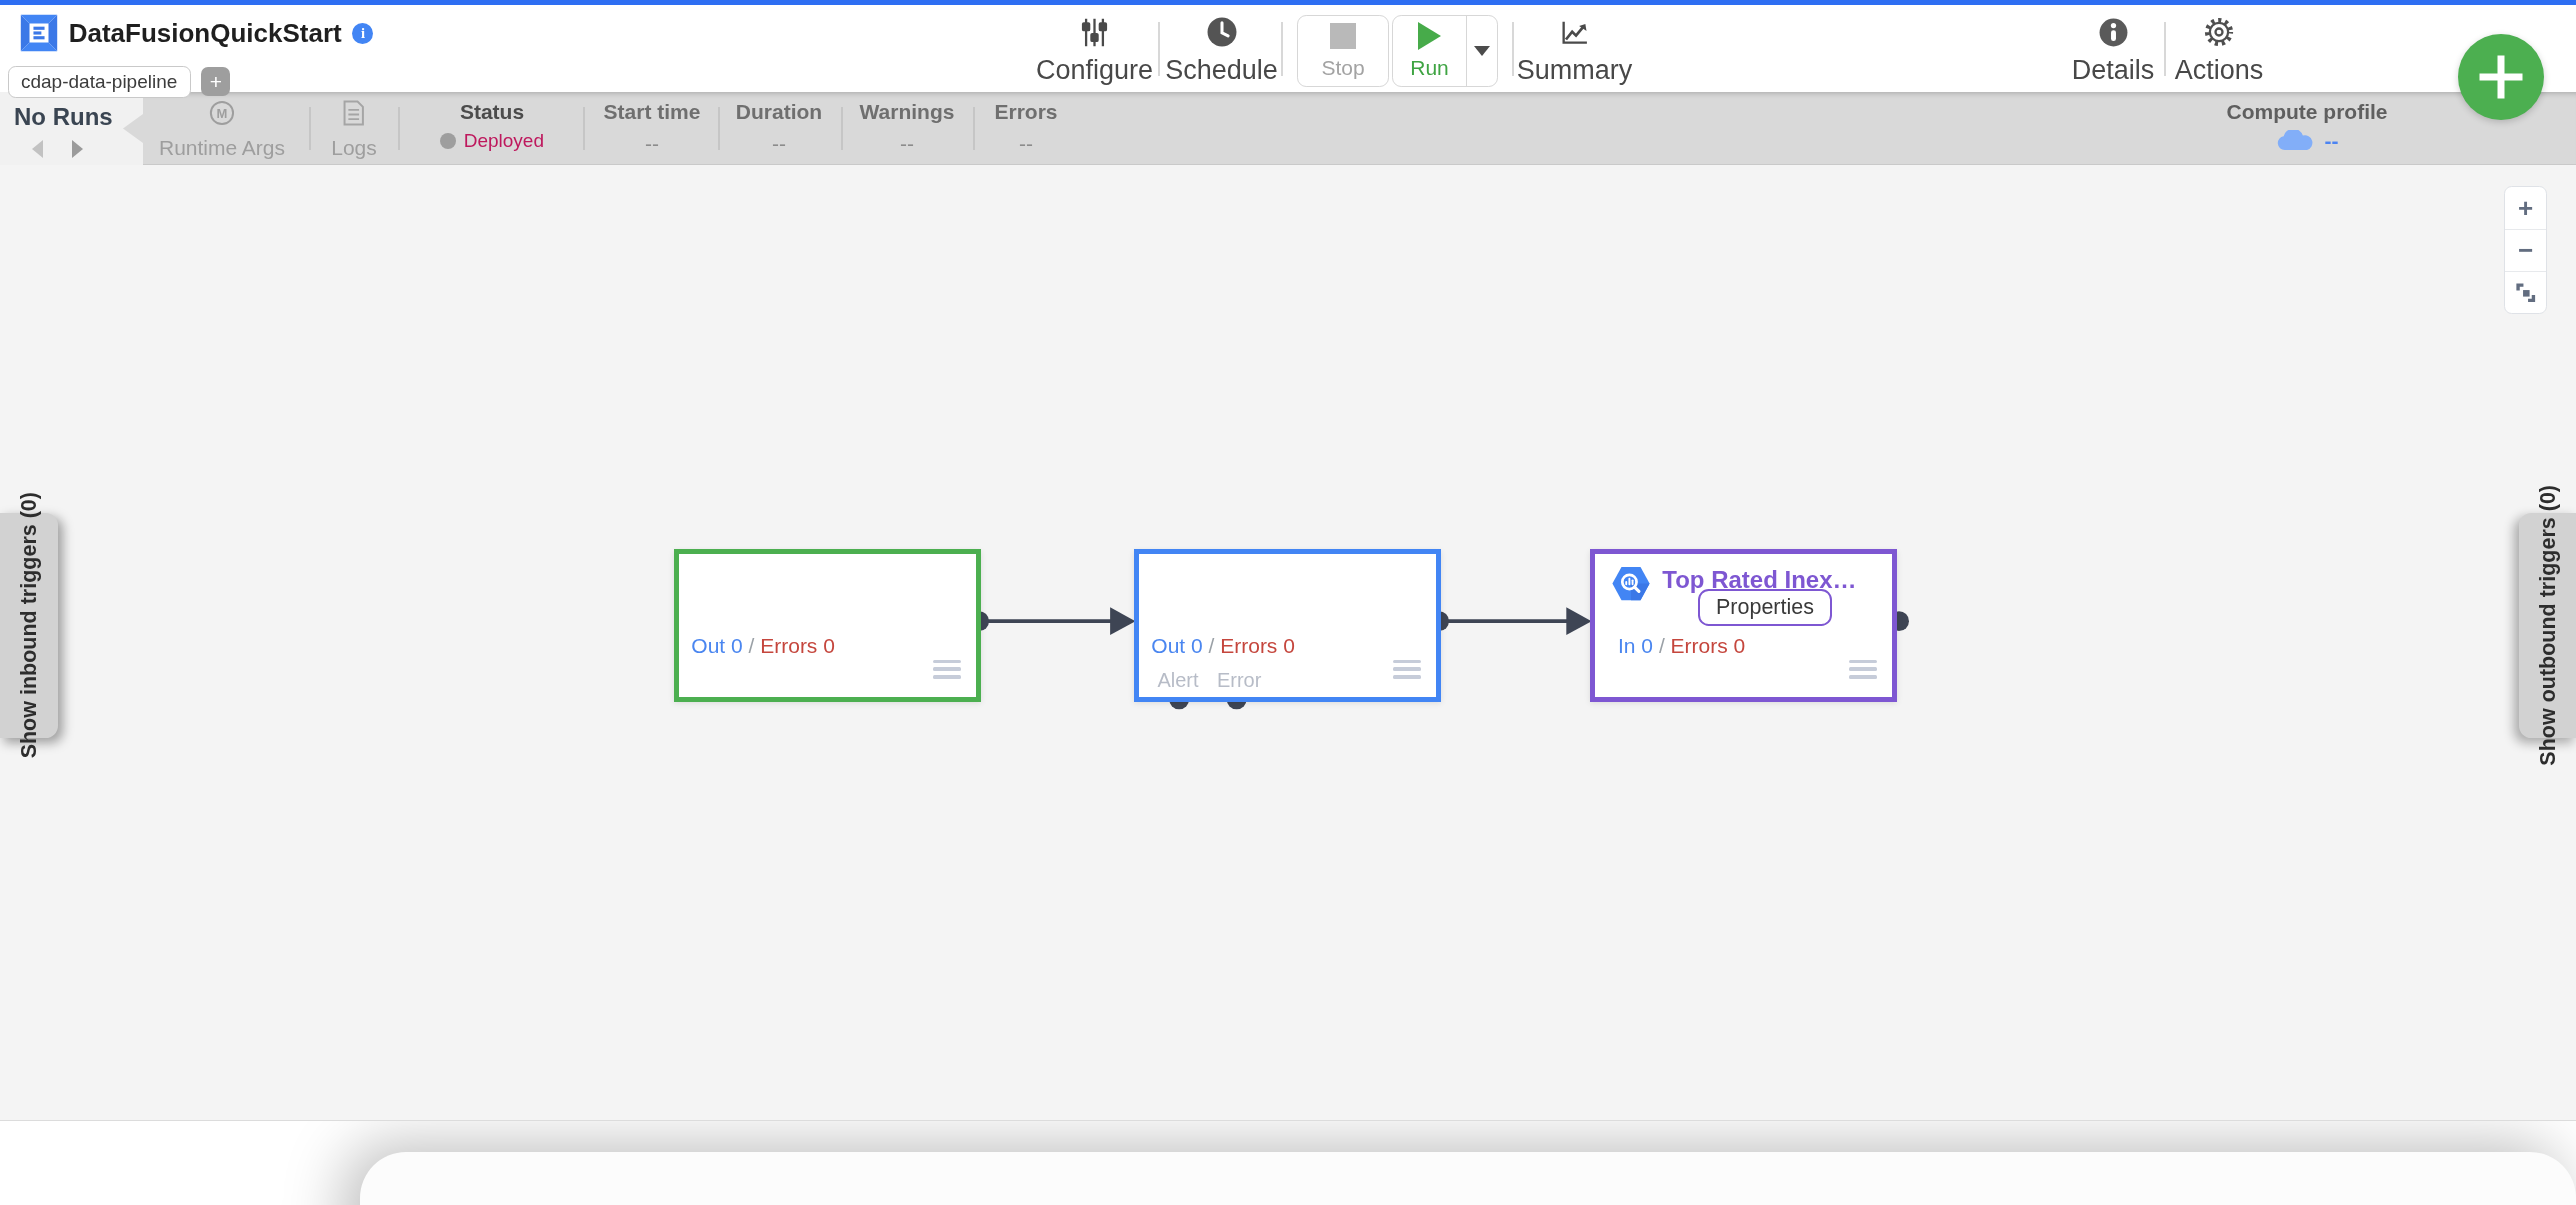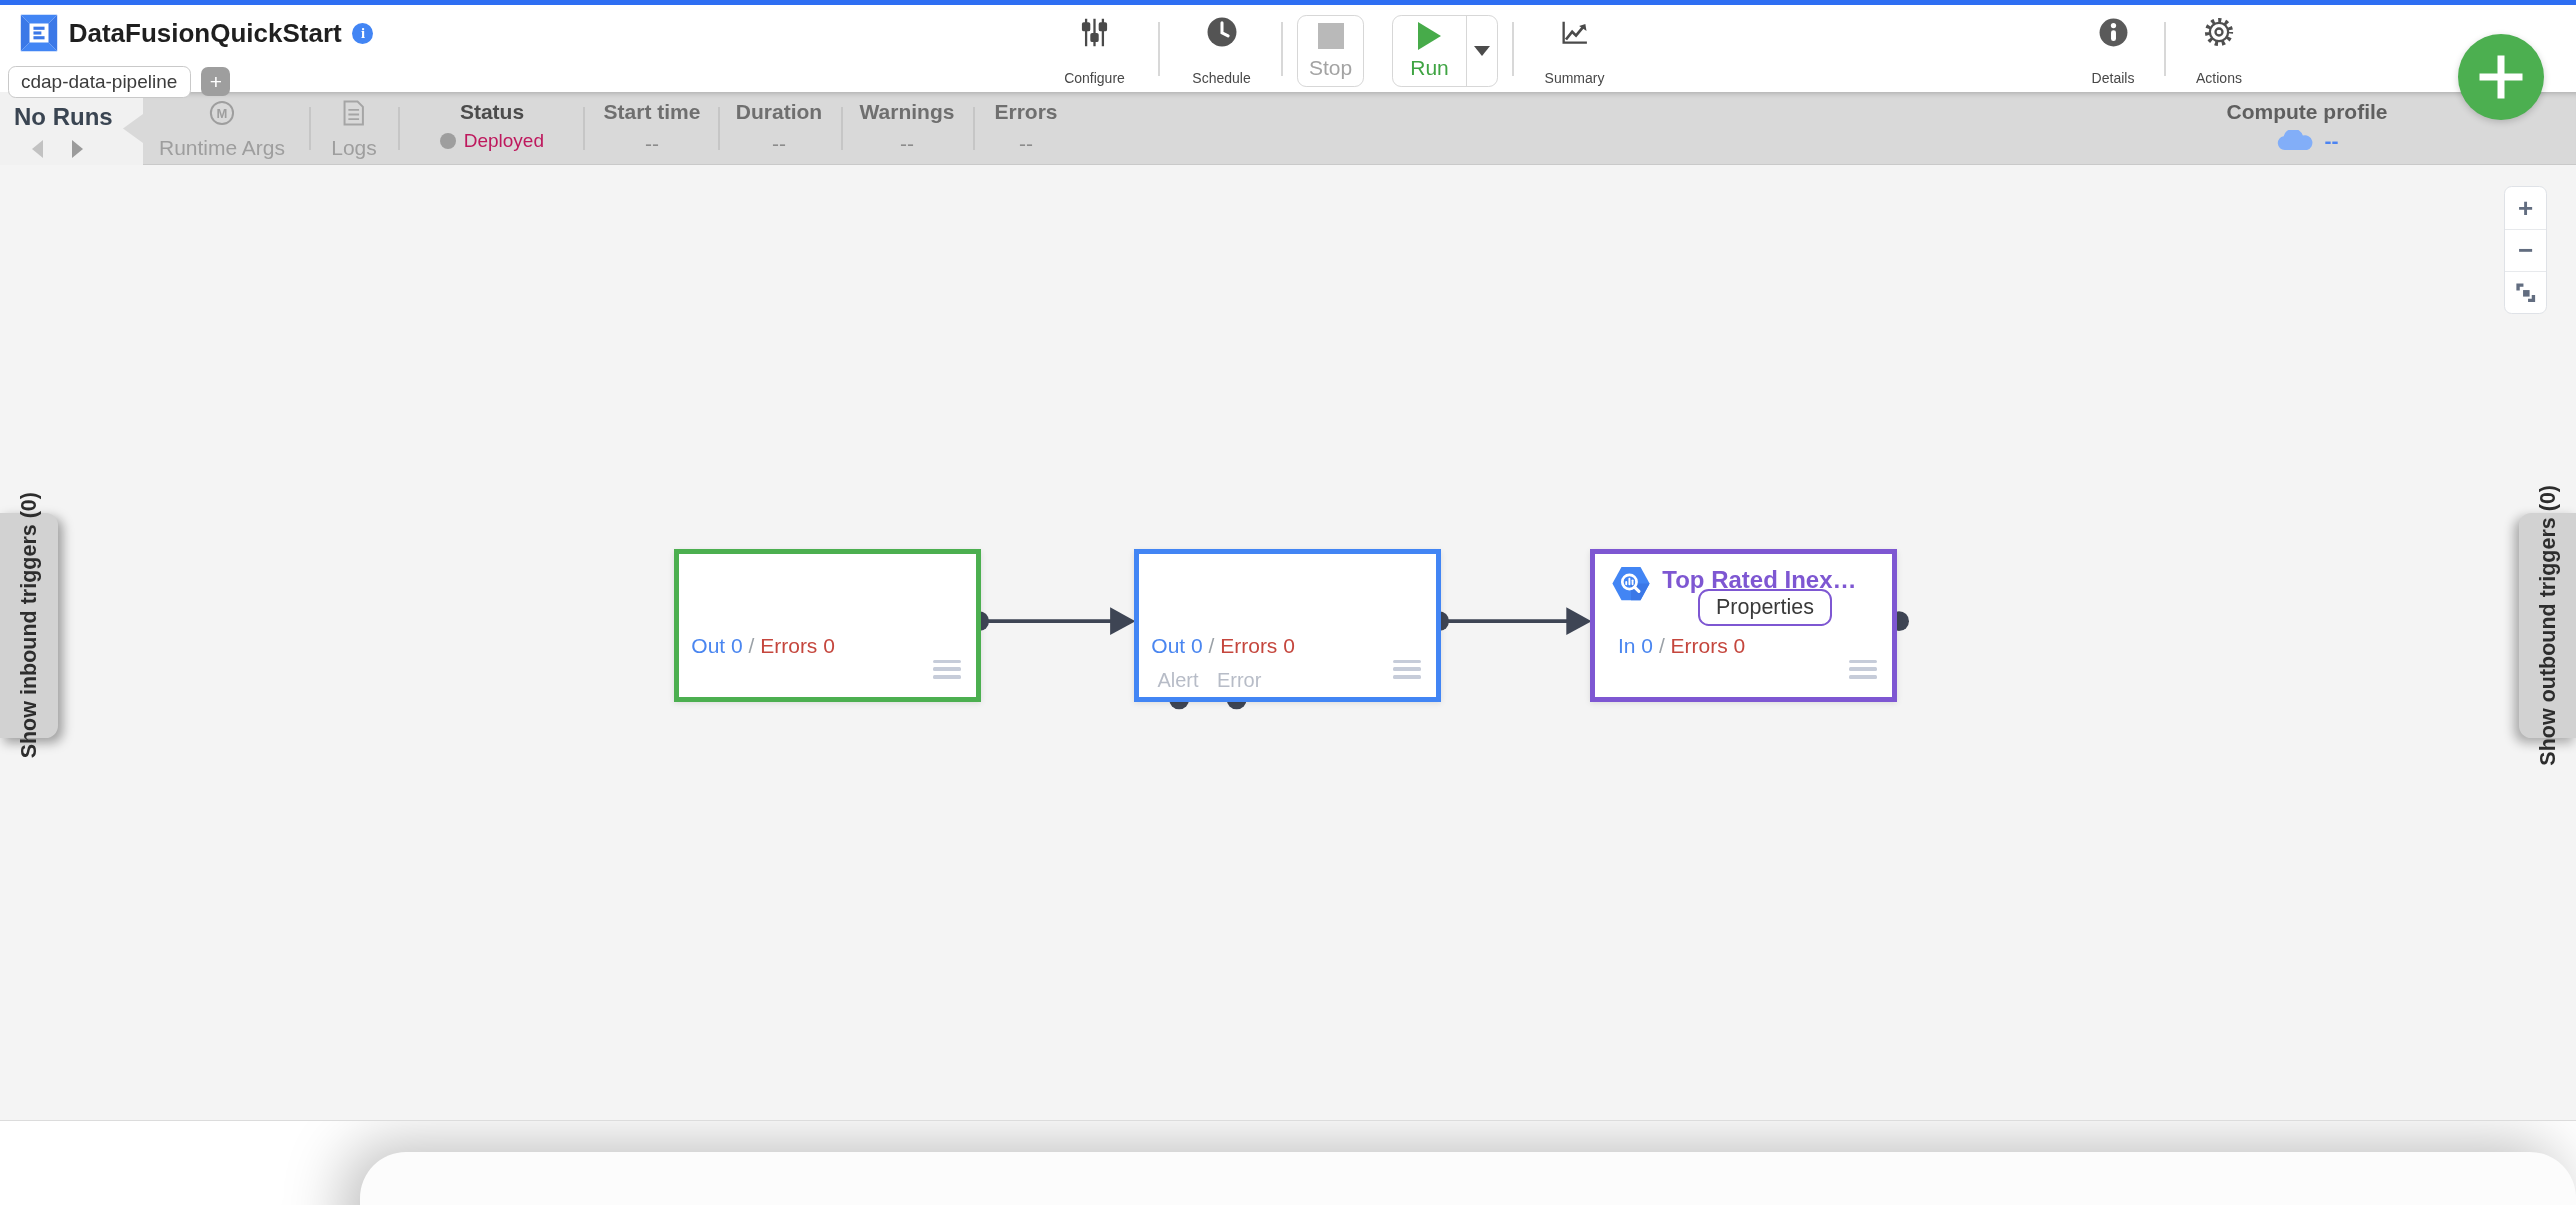--- a/index.html
+++ b/index.html
@@ -15,25 +15,25 @@
   .info-dot{ width:21px; height:21px; border-radius:50%; background:#4285f4; color:#fff;
              font-size:14.6px; font-weight:bold; display:flex; align-items:center; justify-content:center; font-family:"Liberation Serif",serif;}
   .tagrow  { position:absolute; left:7.7px; top:66px; display:flex; gap:10.7px; align-items:center;}
   .tagpill { border:1.5px solid #c9c9c9; border-radius:7.7px; background:#fff; color:#3c3c3c;
              font-size:19px; padding:3.8px 12.3px; }
   .tagplus { width:29px; height:29px; border-radius:7px; background:#9e9e9e; color:#fff;
              font-size:21px; display:flex; align-items:center; justify-content:center; }
 
   .titem { position:absolute; top:15.3px; height:71px; width:107px; display:flex; flex-direction:column;
            align-items:center; justify-content:space-between; cursor:pointer;}
-  .titem .lbl { font-size:14px; color:#484848; }
+  .titem .lbl { font-size:27px; color:#484848; }
   .icon36 { height:34px; display:flex; align-items:center; }
   .vsep  { position:absolute; top:21.5px; width:1.5px; height:54px; background:#d8d8d8; }
 
-  .btn-stop { position:absolute; left:1297px; top:15.3px; width:67px; height:72px; background:#fff;
+  .btn-stop { position:absolute; left:1297px; top:15.3px; width:92px; height:72px; background:#fff;
               border:1.5px solid #d7d7d7; border-radius:9.2px; display:flex; flex-direction:column;
               align-items:center; justify-content:space-evenly;}
   .stop-square { width:26px; height:26px; background:#b9b9b9; }
   .btn-stop .lbl { font-size:21px; color:#a3a3a3; }
   .run-group { position:absolute; left:1392px; top:15.3px; width:106px; height:72px; background:#fff;
                border:1.5px solid #d7d7d7; border-radius:9.2px; display:flex; }
   .run-main { width:74px; display:flex; flex-direction:column; align-items:center; justify-content:space-evenly; border-right:1.5px solid #d7d7d7;}
   .run-tri  { width:0; height:0; border-left:23px solid #47ab4a; border-top:14.6px solid transparent; border-bottom:14.6px solid transparent;}
   .run-main .lbl { font-size:21px; color:#3fa443; }
   .run-caret{ width:29px; display:flex; align-items:center; justify-content:center;}

